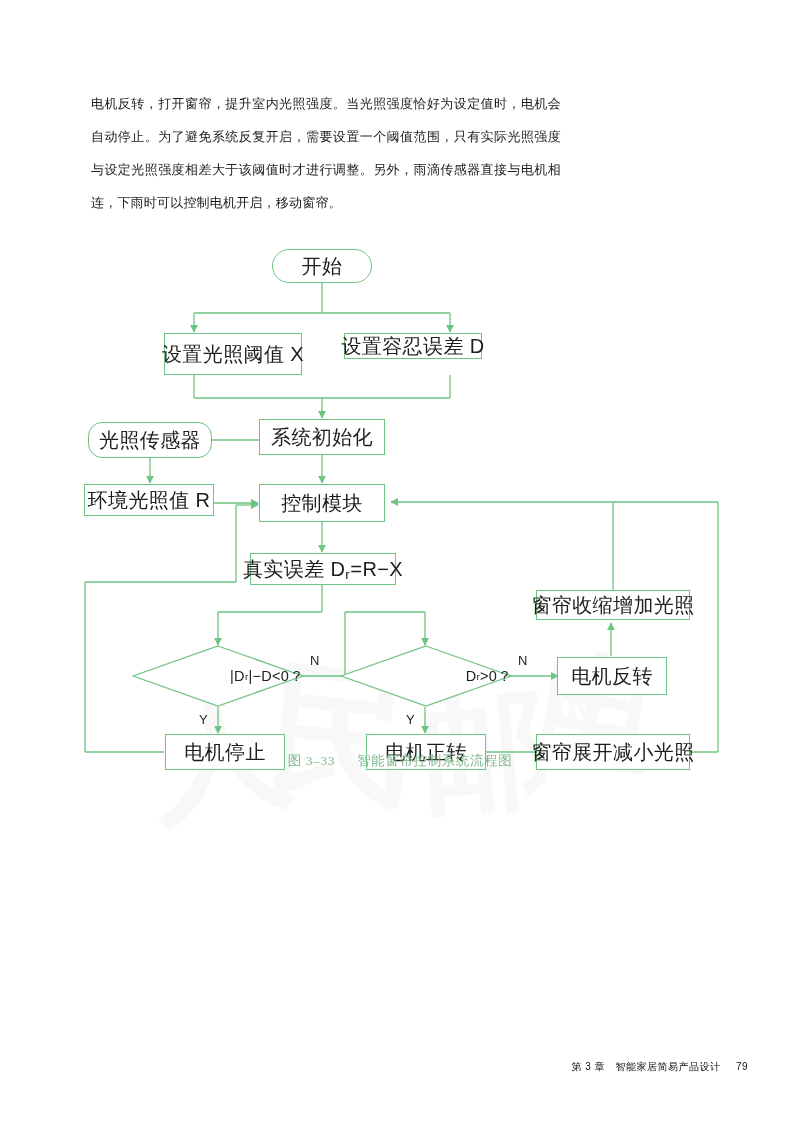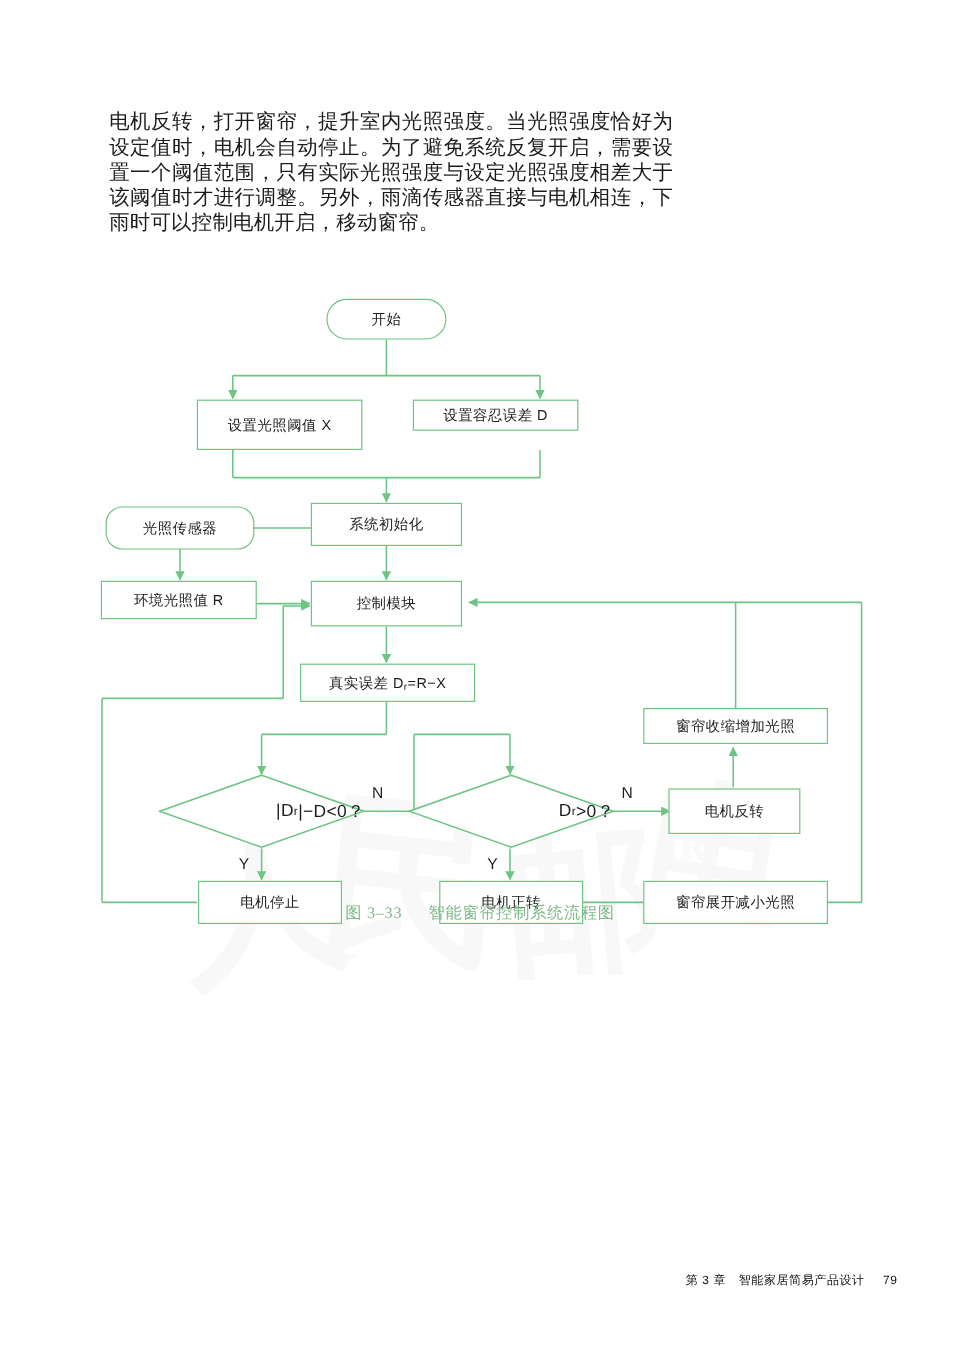--- a/index.html
+++ b/index.html
@@ -28,22 +28,22 @@
     font-weight:700;
     line-height:1;
     user-select:none;
   }
 
   
   .para{
     position:absolute;
     left:91px; top:74px;
     width:470px;
-    font-size:17px;
-    line-height:21px;
+    font-size:13px;
+    line-height:33px;
     color:#1b1b1b;
     text-align:justify;
     letter-spacing:.2px;
     font-family:"Liberation Serif","DejaVu Serif",serif;
     z-index:3;
   }
 
   
   .chart{
     position:absolute;
@@ -51,21 +51,21 @@
     z-index:2;
   }
   .node{
     position:absolute;
     box-sizing:border-box;
     border:1.3px solid #6ec483;
     background:#ffffff;
     color:#1d1d1d;
     display:flex;align-items:center;justify-content:center;
     font-family:"Liberation Sans","DejaVu Sans",sans-serif;
-    font-size:12px;
+    font-size:20px;
     letter-spacing:.4px;
     white-space:nowrap;
     z-index:2;
   }
   .node.term{border-radius:17px;}
   .dia-wrap{position:absolute;z-index:2;}
   .dia-wrap svg{position:absolute;left:0;top:0;}
   .dia-label{
     position:absolute;left:0;top:0;width:100%;height:100%;
     display:flex;align-items:center;justify-content:flex-end;

